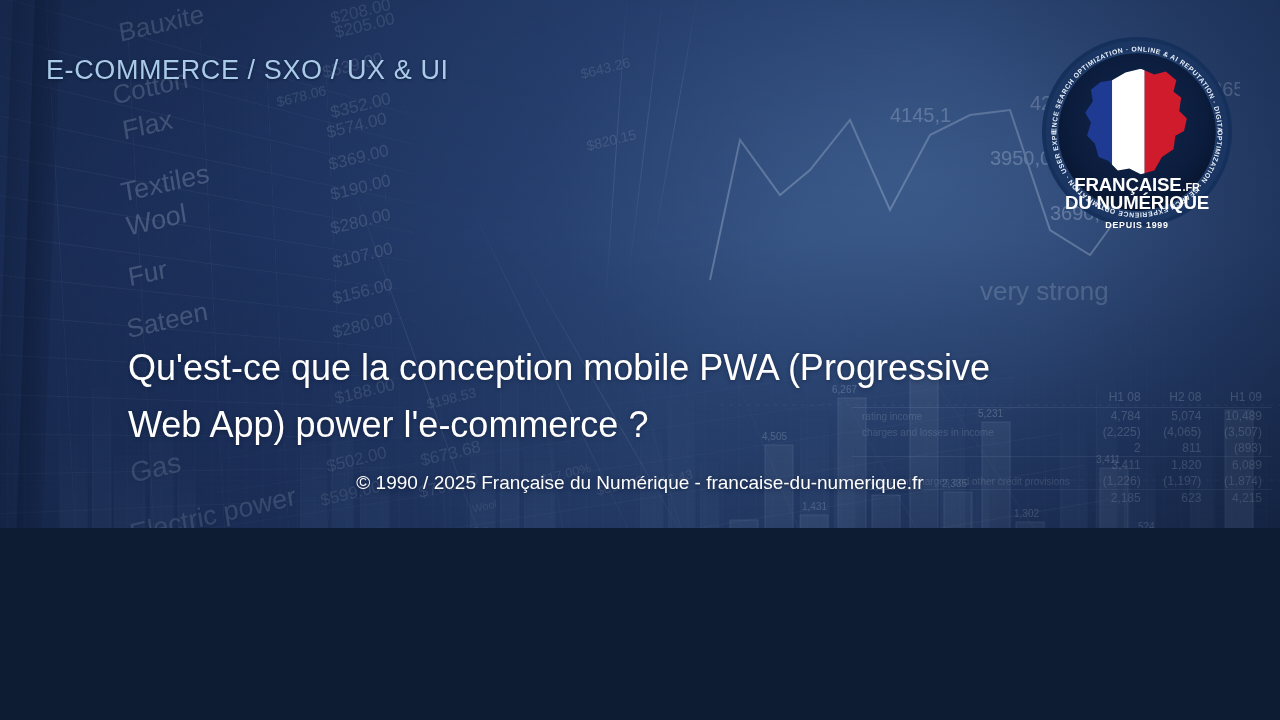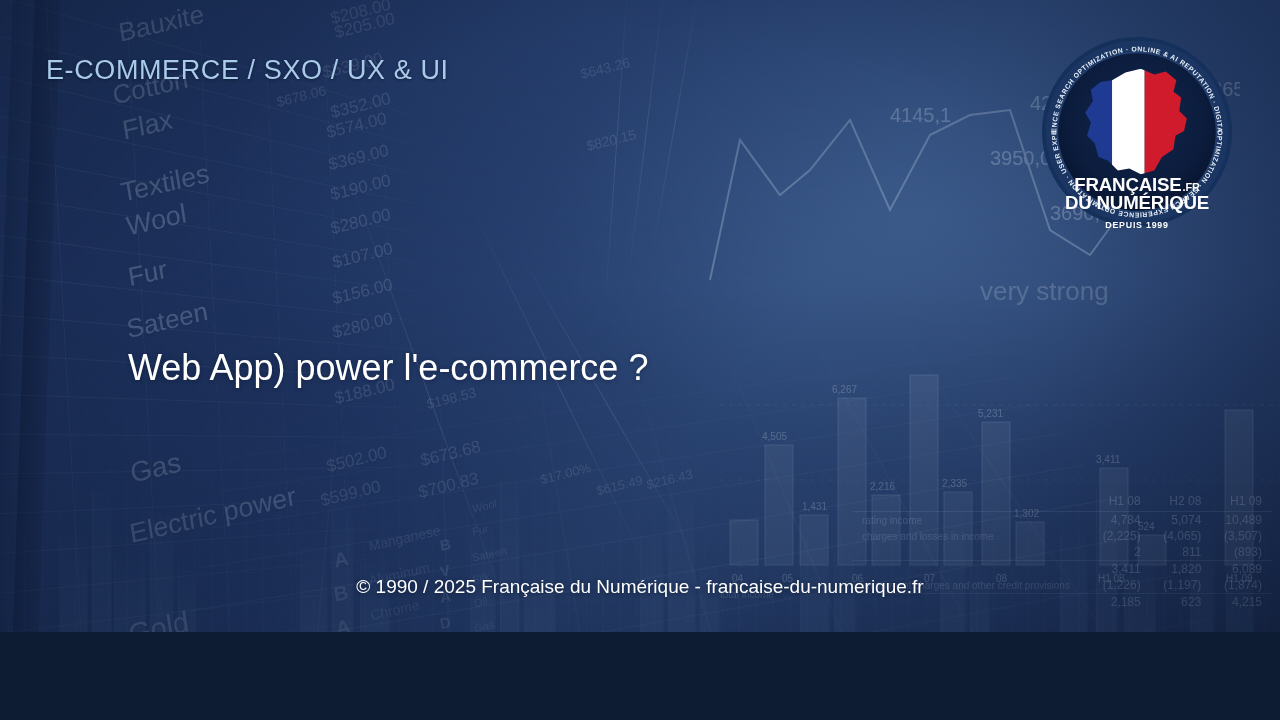--- a/index.html
+++ b/index.html
@@ -4,21 +4,21 @@
 <title>Française du Numérique — Slide</title>
 <style>
   html, body {
     margin: 0;
     padding: 0;
     background: #0d1b33;
   }
   .slide {
     position: relative;
     width: 1280px;
-    height: 632px;
+    height: 528px;
     overflow: hidden;
     background: #1e3360;
     font-family: "Liberation Sans", sans-serif;
     user-select: none;
   }
 
   
   .bg-base {
     position: absolute;
     inset: 0;
@@ -404,20 +404,21 @@
     <i style="left:610px; top:220px; height:380px; transform:rotate(-30deg);"></i>
     <i style="left:430px; top:140px; height:520px; transform:rotate(-20deg);"></i>
   </div>
 
   <div class="tint"></div>
   <div class="vig"></div>
 
   <div class="kicker">E-COMMERCE / SXO / UX &amp; UI</div>
 
   <div class="title">
+    <div>Qu'est-ce que la conception mobile PWA (Progressive</div>
     <div>Web App) power l'e-commerce ?</div>
   </div>
 
   <div class="footer">© 1990 / 2025 Française du Numérique - francaise-du-numerique.fr</div>
 
   <div class="logo">
     <svg viewBox="0 0 200 200">
       <defs>
         <path id="arcTop" d="M 100,100 m -84,0 a 84,84 0 1,1 168,0" fill="none"></path>
         <path id="arcBot" d="M 100,100 m 84,0 a 84,84 0 1,1 -168,0" fill="none"></path>

